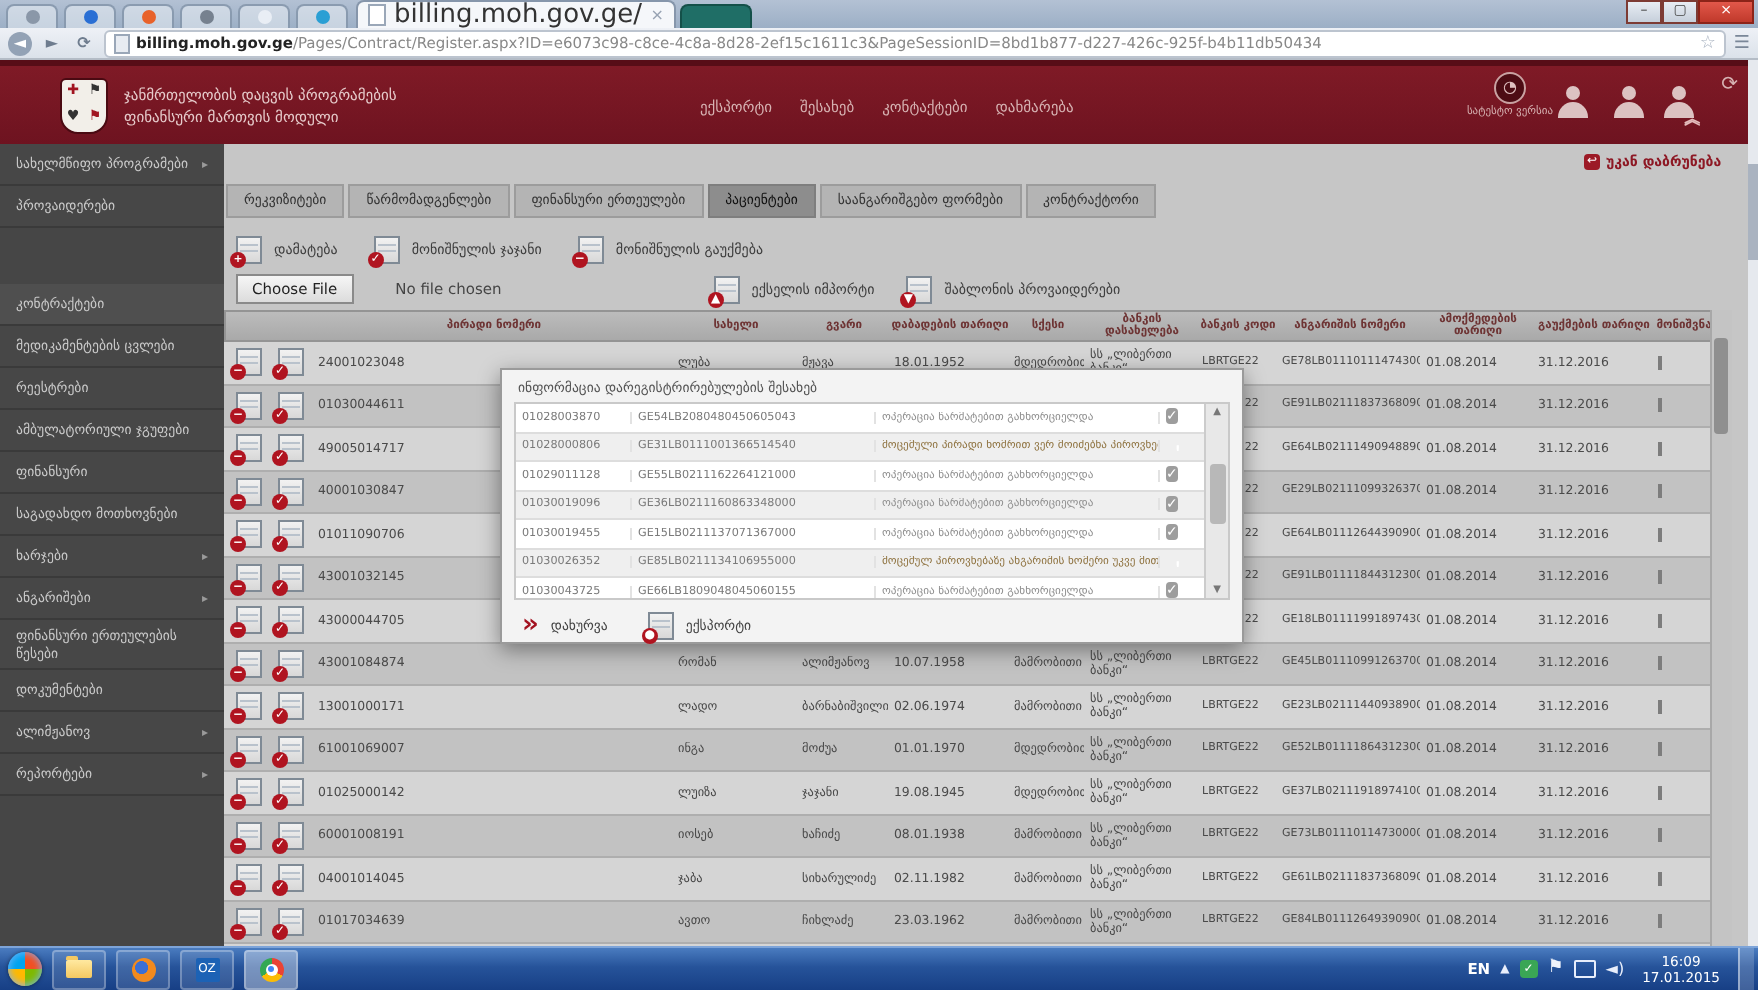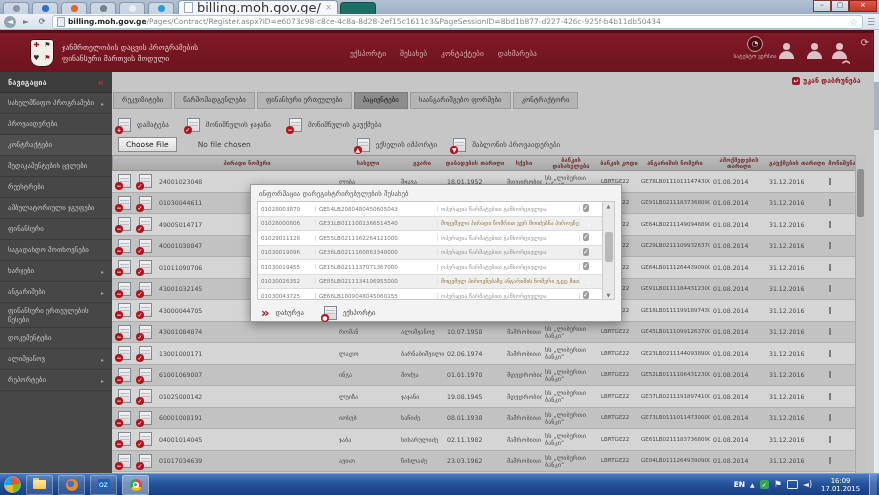--- a/index.html
+++ b/index.html
@@ -57,21 +57,21 @@
   .hdr-collapse{position:absolute;right:28px;top:24px;color:#e3bcbc;font-size:9px;font-weight:bold;line-height:7px;}
   .hdr-refresh{position:absolute;right:10px;top:4px;color:#d6b2b2;font-size:10px;}
   
   .sidebar{position:absolute;left:0;top:72px;width:112px;height:401px;background:#464646;overflow:hidden;}
   .side-head{height:20px;background:#3c3c3c;border-bottom:1px solid #2f2f2f;display:flex;
     align-items:center;justify-content:space-between;padding:0 8px;}
   .side-head .t{font-size:7.5px;color:#ddd;font-weight:bold;}
   .side-head .c{color:#b23240;font-size:10px;font-weight:bold;}
   .side-item{min-height:13px;padding:4px 8px 3px;border-bottom:1px solid #3a3a3a;
     display:flex;justify-content:space-between;align-items:center;background:#474747;}
-  .side-item.alt{background:#4f4f4f;}
+  .side-item.alt{background:#4f4f4f;margin-top:28px;}
   .side-item .lb{font-size:6.8px;color:#c9c9c9;line-height:8.5px;}
   .side-item .ar{font-size:6px;color:#9a9a9a;}
   
   .backlink{position:absolute;left:792px;top:77px;display:flex;align-items:center;gap:3px;}
   .backlink .ic{width:8px;height:8px;background:#9c1a26;border-radius:2px;color:#fff;
     font-size:6px;line-height:8px;text-align:center;}
   .backlink .tx{font-size:7px;color:#8d1824;font-weight:bold;}
   .tabs{position:absolute;left:113px;top:92px;display:flex;gap:2px;}
   .tabbtn{height:15px;line-height:15px;padding:0 8px;background:#b4b4b4;border:1px solid #9c9c9c;
     font-size:6.8px;color:#333;white-space:nowrap;}
@@ -242,24 +242,20 @@
       </div>
     <div class="person" style="left:828px;">
         <div class="head"></div>
         <div class="body"></div>
       </div>
     <div class="hdr-refresh">⟳</div>
     <div class="hdr-collapse">︽</div>
   </div>
 
   <div class="sidebar">
-    <div class="side-head">
-      <span class="t">ნავიგაცია</span>
-      <span class="c">«</span>
-    </div>
     <div id="sideitems">
         <div class="side-item">
           <span class="lb">სახელმწიფო პროგრამები</span>
           <span class="ar">▸</span>
         </div>
         <div class="side-item">
           <span class="lb">პროვაიდერები</span>
         </div>
         <div class="side-item alt">
           <span class="lb">კონტრაქტები</span>

